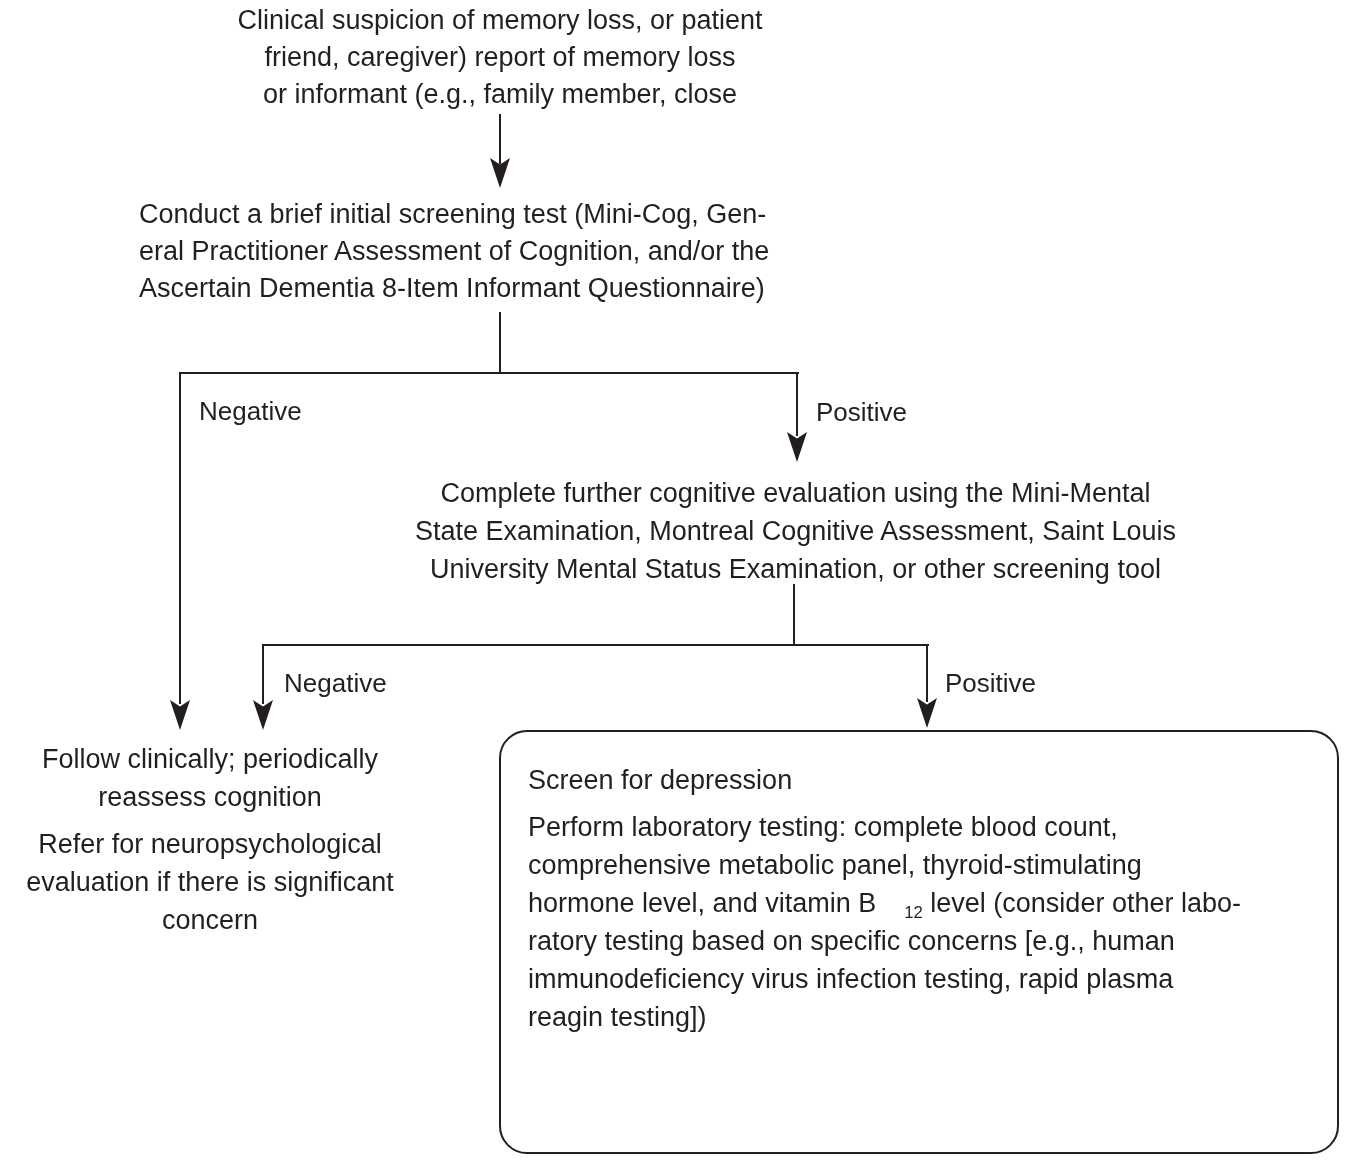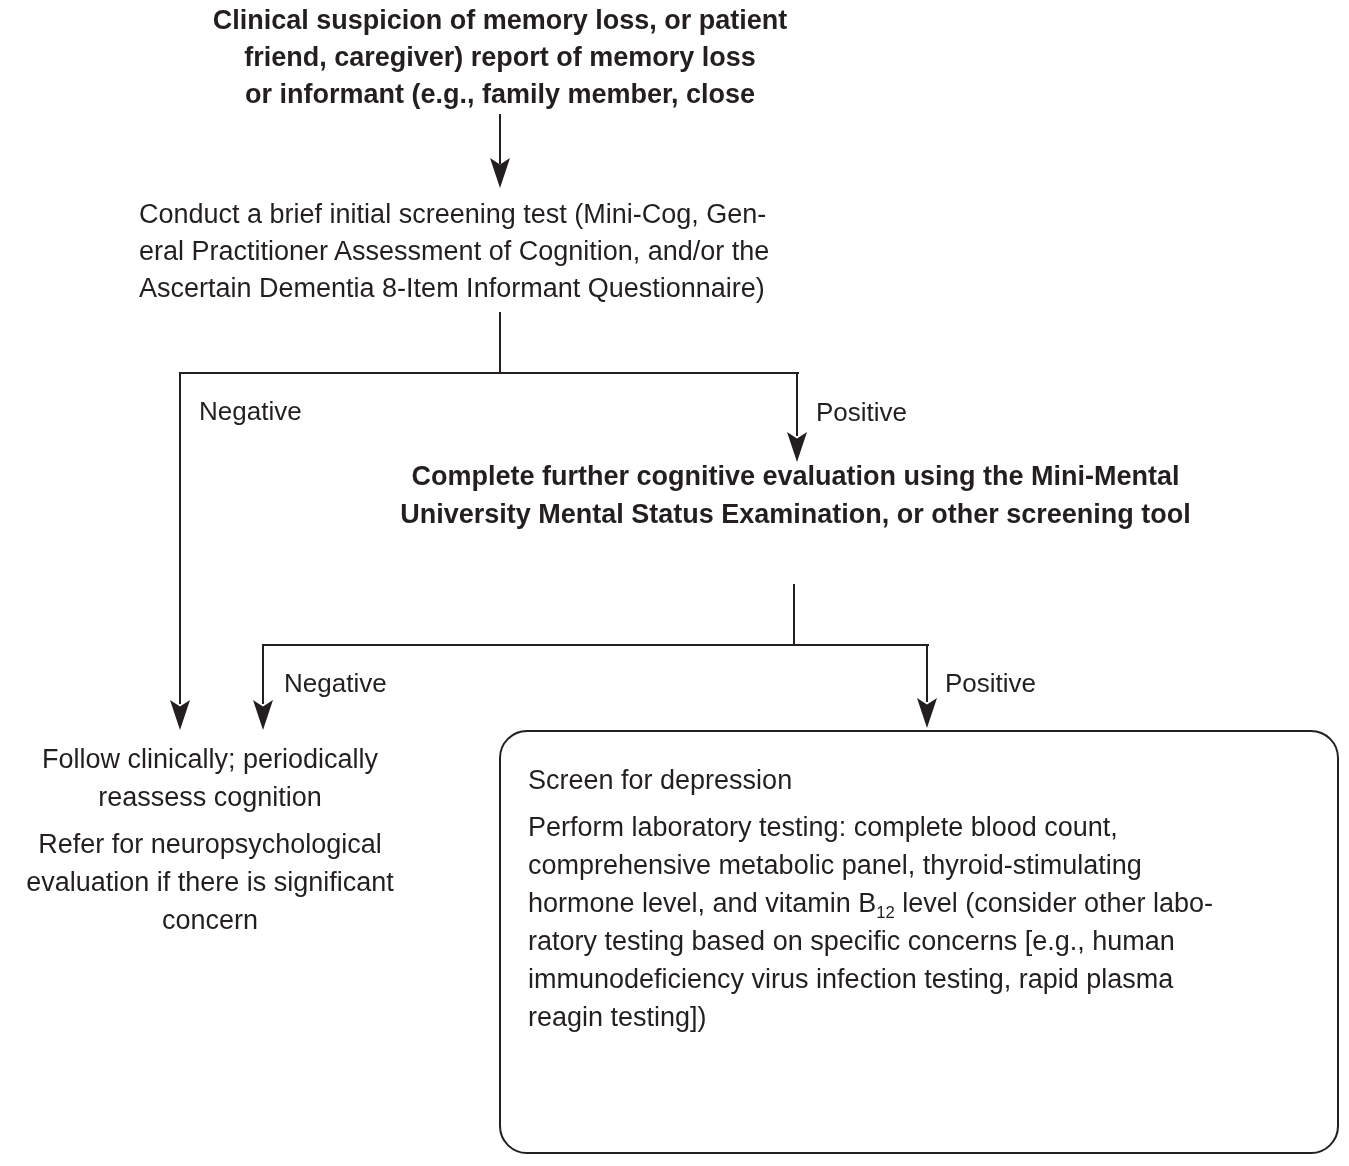--- a/index.html
+++ b/index.html
@@ -8,25 +8,25 @@
   .canvas {
     position: relative;
     width: 1349px;
     height: 1166px;
     background: var(--bg);
     font-family: "Liberation Sans", sans-serif;
     color: var(--ink);
     overflow: hidden;
   }
   .node { position: absolute; font-size: 27px; line-height: 37px; font-weight: 400; }
-  .node.center { text-align: center; font-weight: bold; }
+  .node.center { text-align: center; }
   .node .line { white-space: nowrap; }
   .para { margin: 0 0 9px 0; }
   .para:last-child { margin-bottom: 0; }
-  sub { font-size: 0.62em; line-height: 0; }
+  sub { font-size: 0.62em; line-height: 0; margin-left: 28px; }
 
   .vline { position: absolute; width: 2px; background: var(--ink); }
   .hline { position: absolute; height: 2px; background: var(--ink); }
   .arrowhead-down {
     position: absolute;
     width: 20px; height: 30px;
     background: var(--ink);
     clip-path: polygon(0 0, 50% 22%, 100% 0, 50% 100%);
   }
   .branch-label { position: absolute; font-size: 26px; line-height: 30px; white-space: nowrap; }
@@ -77,22 +77,23 @@
   <div class="hline" style="left:179px; top:372px; width:620px;"></div>
 
   <div class="vline" style="left:179px; top:372px; height:332px;"></div>
   <div class="arrowhead-down" style="left:170px; top:700px;"></div>
   <div class="branch-label" style="left:199px; top:396px;">Negative</div>
 
   <div class="vline" style="left:796px; top:372px; height:64px;"></div>
   <div class="arrowhead-down" style="left:787px; top:432px;"></div>
   <div class="branch-label" style="left:816px; top:397px;">Positive</div>
 
-  <div class="node center" style="left:370px; top:457px; width:851px; line-height:38px;">
+  <div class="node center" style="left:370px; top:474px; width:851px; line-height:38px;">
       <div class="line">Complete further cognitive evaluation using the Mini-Mental</div>
+      <div class="line">State Examination, Montreal Cognitive Assessment, Saint Louis</div>
       <div class="line">University Mental Status Examination, or other screening tool</div>
     </div>
 
   <div class="vline" style="left:793px; top:584px; height:62px;"></div>
   <div class="hline" style="left:262px; top:644px; width:667px;"></div>
 
   <div class="vline" style="left:262px; top:644px; height:60px;"></div>
   <div class="arrowhead-down" style="left:253px; top:700px;"></div>
   <div class="branch-label" style="left:284px; top:668px;">Negative</div>
 

